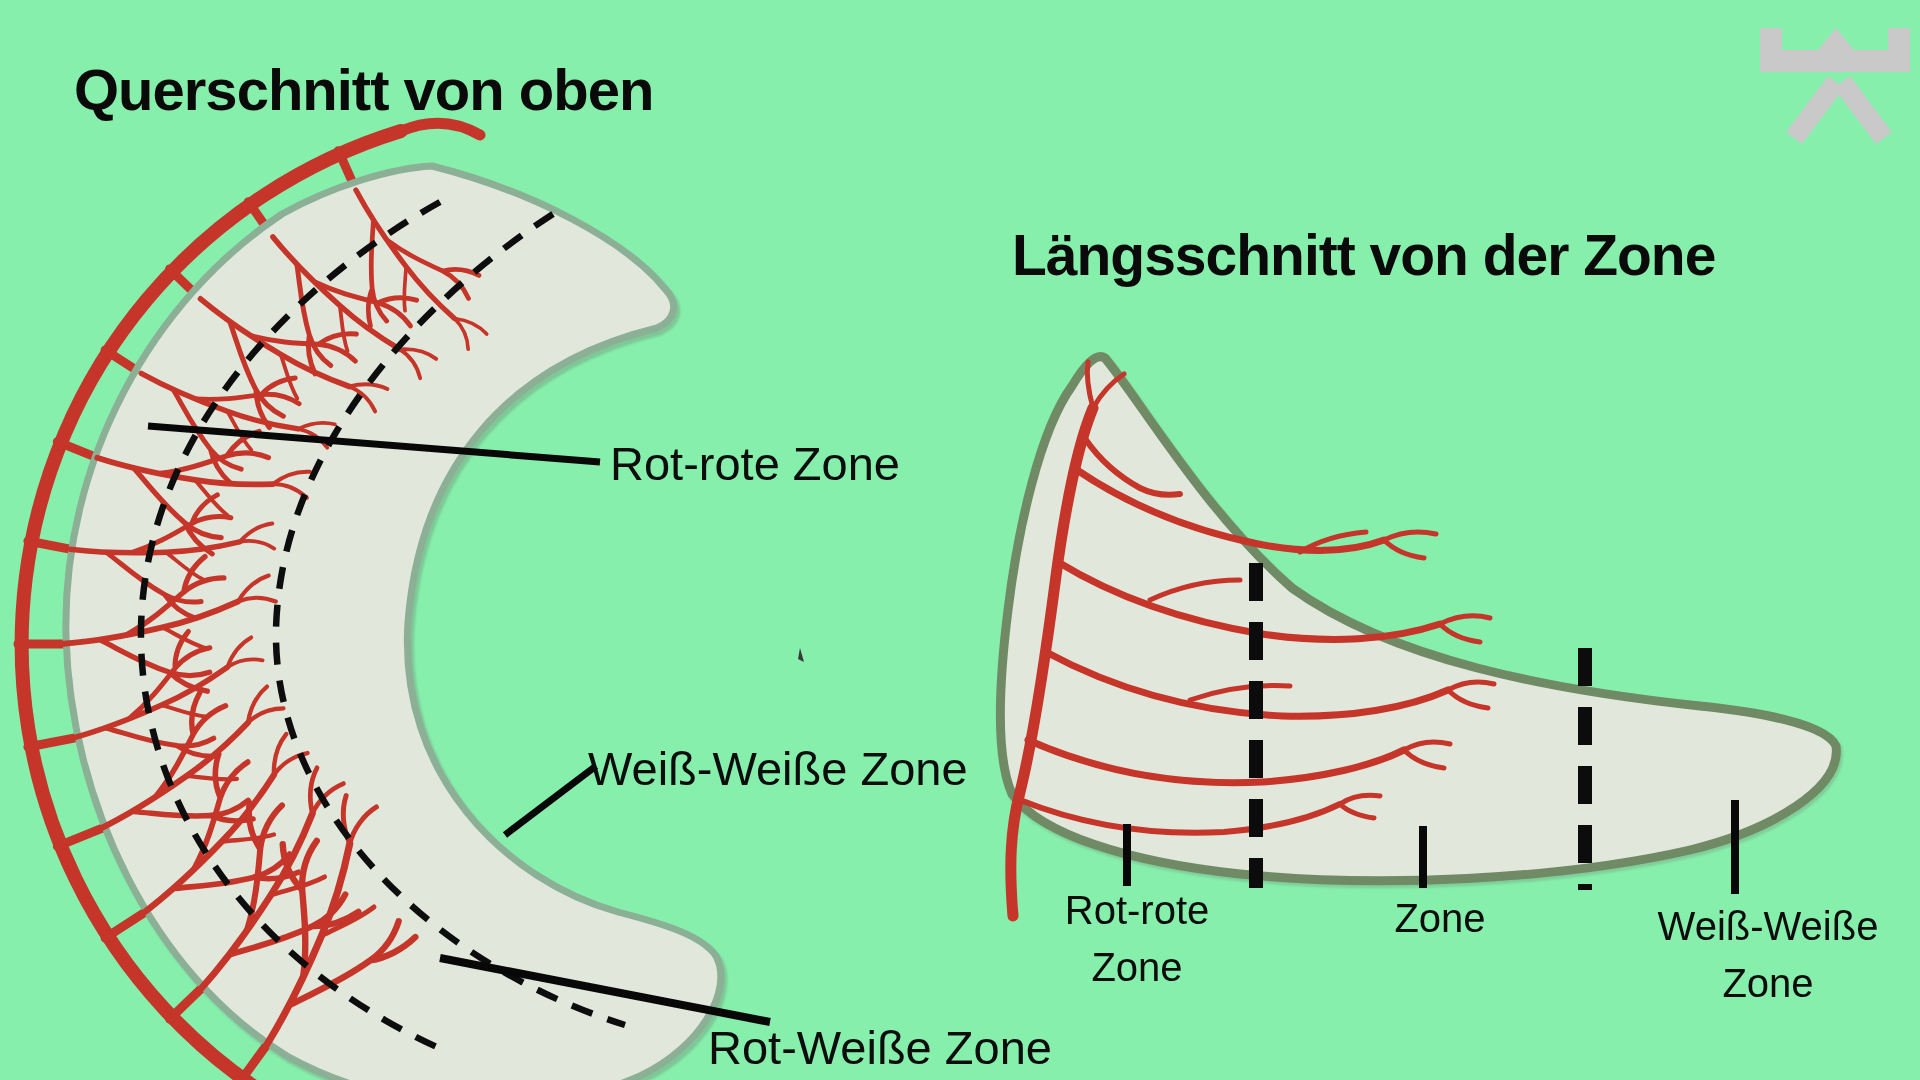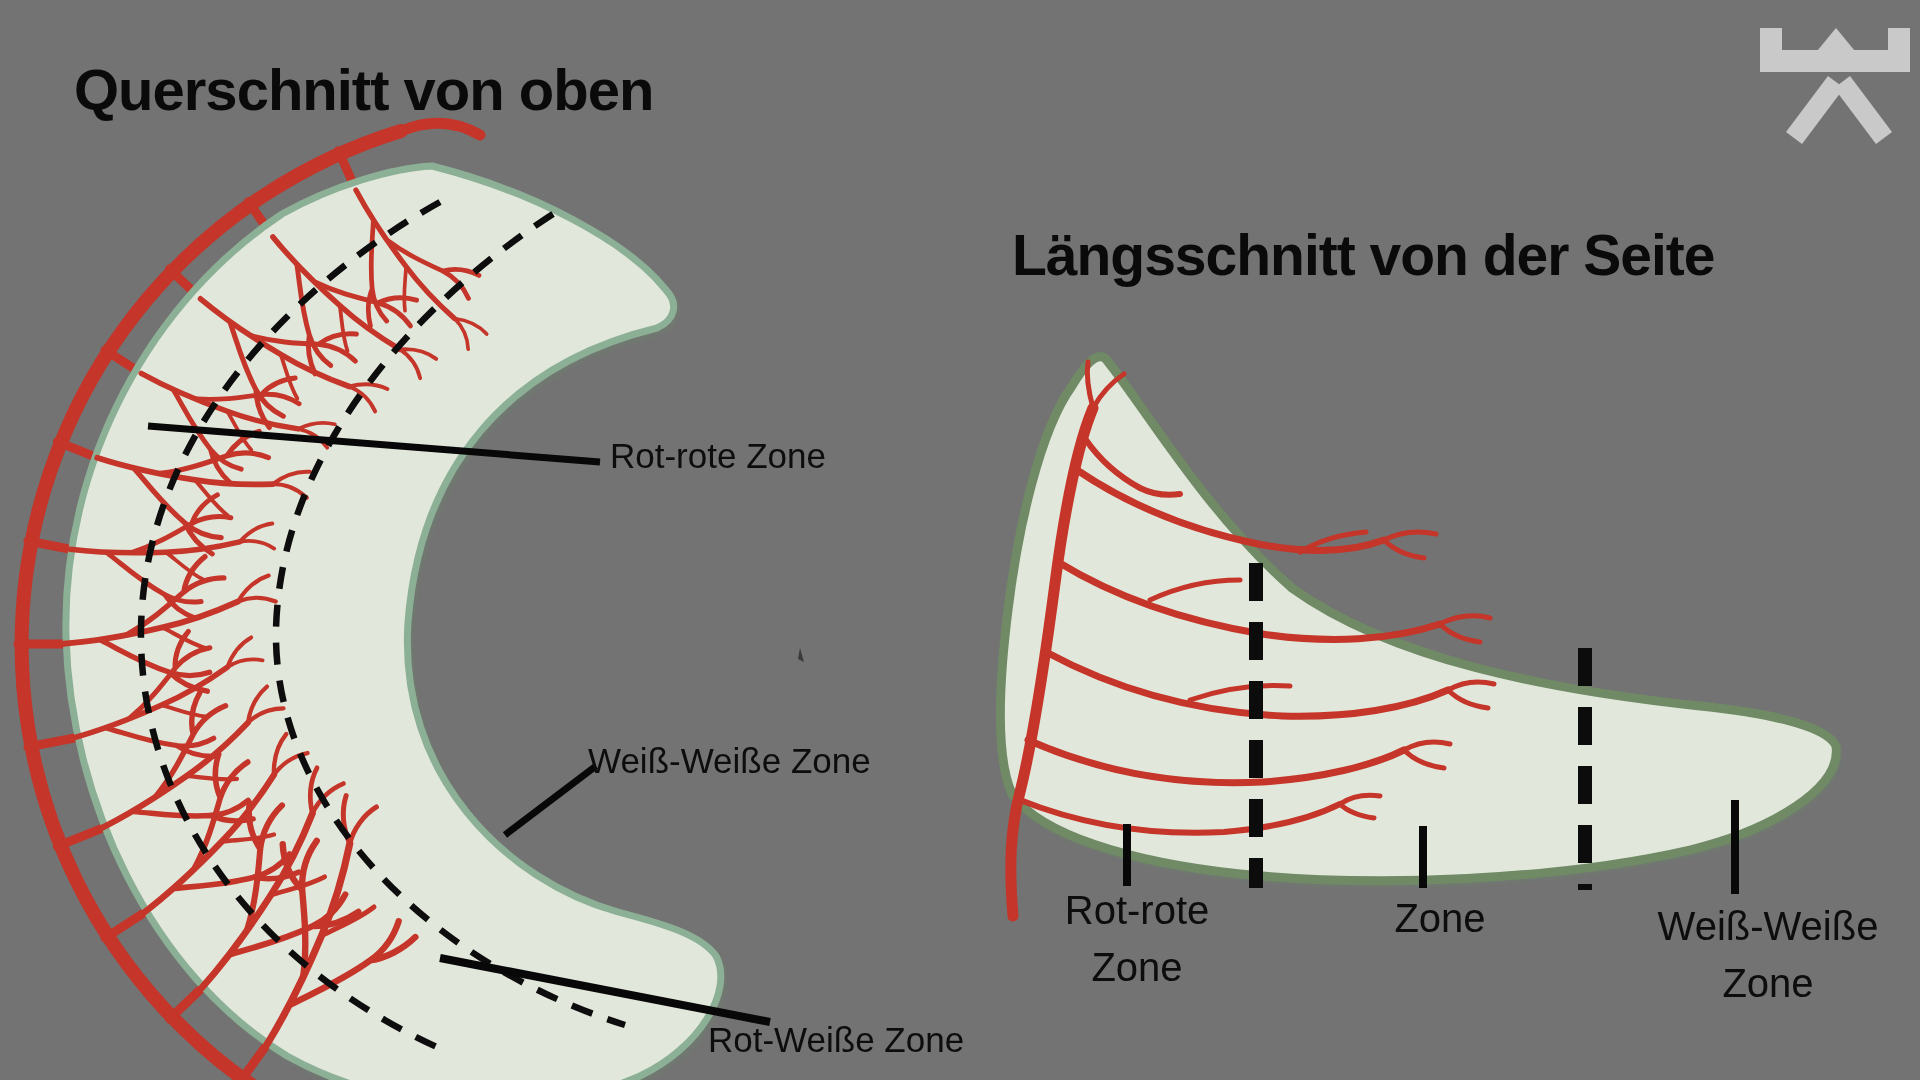--- a/index.html
+++ b/index.html
@@ -1,16 +1,16 @@
 <!DOCTYPE html>
 <html style="--vessel-red: #c53529; --meniscus-fill: #e2e7db; --crescent-border: #8cb096; --wedge-border: #6f8a65; --logo-gray: #c9c9c9;"><head>
 <meta charset="utf-8">
 <style>
   html,body{margin:0;padding:0;background:#ffffff;}
-  .canvas{position:relative;width:1920px;height:1080px;background:#737373;overflow:hidden;
+  .canvas{position:relative;width:1920px;height:1080px;background:#86efac;overflow:hidden;
           font-family:"Liberation Sans","DejaVu Sans",sans-serif;}
   svg.art{position:absolute;left:0;top:0;width:1920px;height:1080px;}
 
   
   .v{stroke:var(--vessel-red);fill:none;stroke-linecap:round;stroke-linejoin:round;}
   .w14{stroke-width:14px;} .w11{stroke-width:11px;} .w9{stroke-width:9px;}
   .w7{stroke-width:7px;} .w6{stroke-width:6px;} .w5{stroke-width:5px;}
   .w4{stroke-width:4.5px;} .w3{stroke-width:3.5px;}
 
   .crescent{fill:var(--meniscus-fill);stroke:var(--crescent-border);stroke-width:7px;
@@ -20,21 +20,21 @@
 
   .zarc{stroke:#0d0d0d;stroke-width:6.5px;fill:none;stroke-dasharray:22 16;}
   .zdash{stroke:#0c0c0c;stroke-width:14px;stroke-dasharray:38 21;}
   .callout{stroke:#080808;fill:none;}
   .logo{fill:var(--logo-gray);}
   .logo .lg{stroke:var(--logo-gray);stroke-width:20px;}
   .artifact{fill:#3a3a3a;}
 
   .title{position:absolute;font-weight:bold;font-size:58px;letter-spacing:-1px;
          color:#0a0a0a;white-space:nowrap;}
-  .lbl{position:absolute;font-size:35px;color:#0d0d0d;white-space:nowrap;}
+  .lbl{position:absolute;font-size:47px;color:#0d0d0d;white-space:nowrap;}
   .lbl2{position:absolute;font-size:40px;color:#0d0d0d;text-align:center;line-height:57px;}
 </style>
 </head>
 <body>
 
 <div class="canvas">
 
   <svg class="art" viewBox="0 0 1920 1080">
     <defs>
 
@@ -139,21 +139,21 @@
       <polygon points="1836,28 1808,62 1864,62"></polygon>
       <line class="lg" x1="1836" y1="82" x2="1794" y2="138"></line>
       <line class="lg" x1="1842" y1="82" x2="1884" y2="138"></line>
     </g>
 
     <path class="artifact" d="M 800 648 l 4 14 l -6 -3 z"></path>
   </svg>
 
   <div class="title" style="left:74px;top:56px">Querschnitt von oben</div>
 
-  <div class="title" style="left:1012px;top:222px;font-size:57px">Längsschnitt von der Seite</div>
+  <div class="title" style="left:1012px;top:222px;font-size:57px">Längsschnitt von der Zone</div>
 
   <div class="lbl" style="left:610px;top:436px">Rot-rote Zone</div>
 
   <div class="lbl" style="left:588px;top:741px">Weiß-Weiße Zone</div>
 
   <div class="lbl" style="left:708px;top:1020px">Rot-Weiße Zone</div>
 
   <div class="lbl2" style="left:1016px;top:882px;width:242px">
     <div>Rot-rote</div>
     <div>Zone</div>

